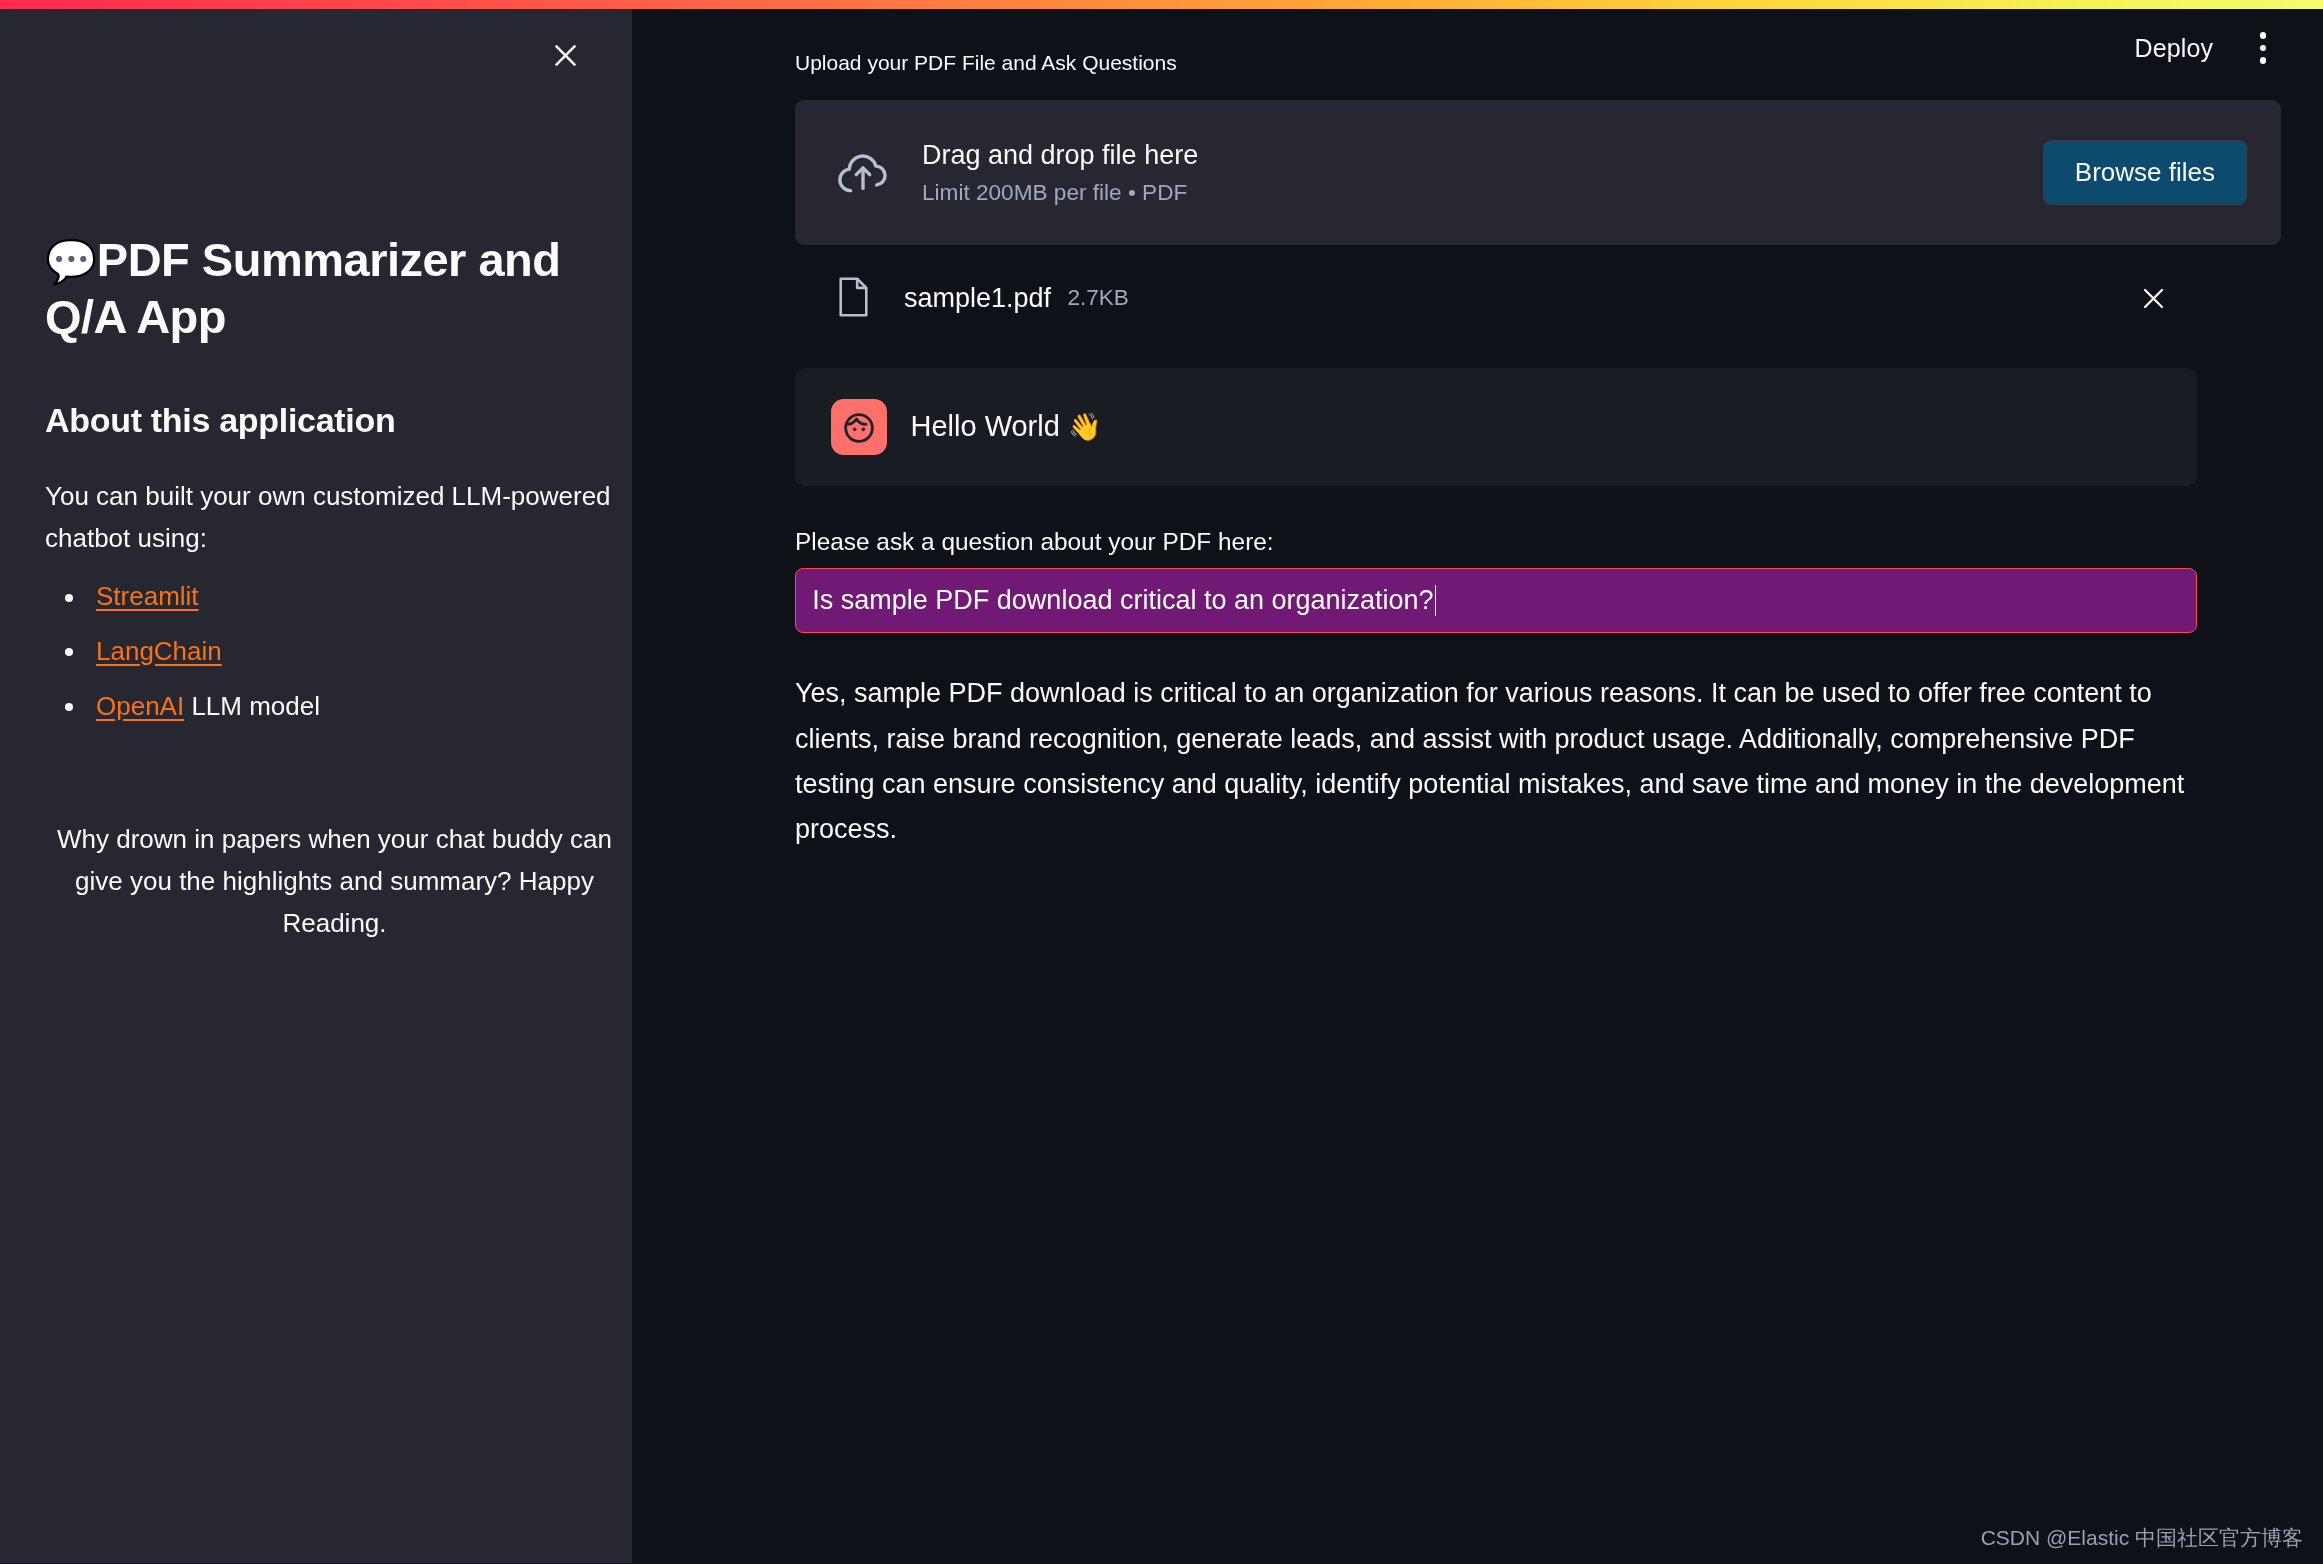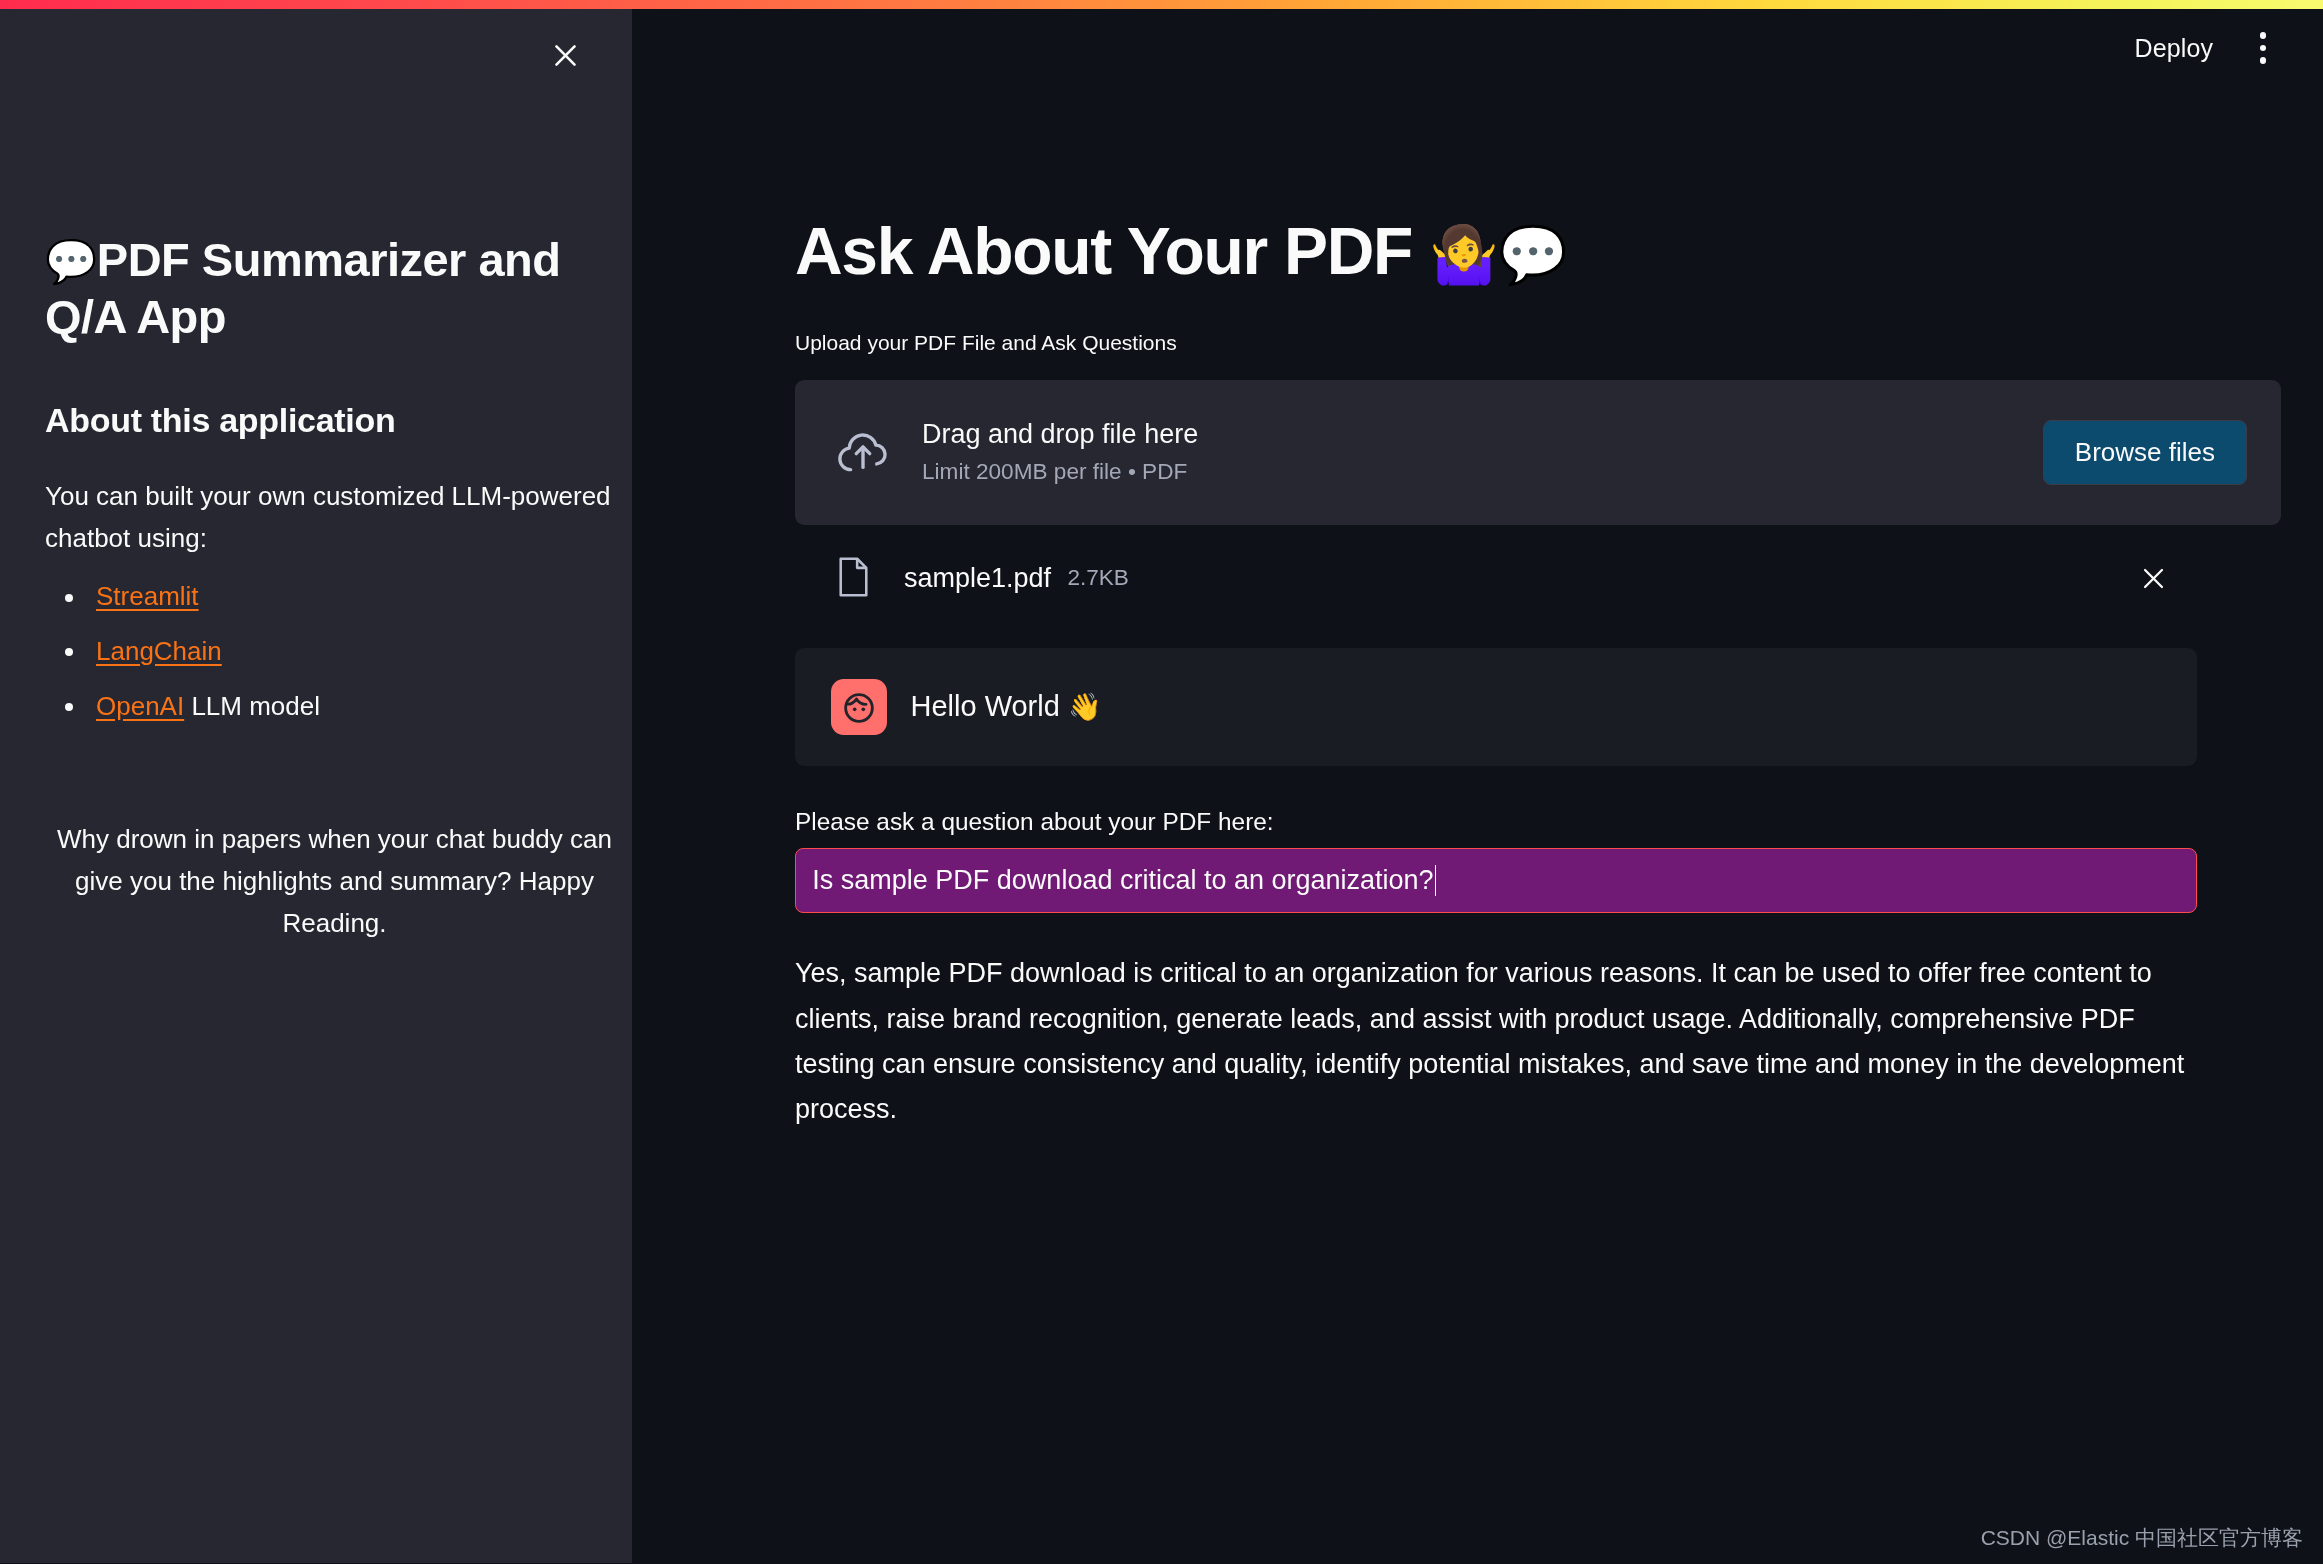--- a/index.html
+++ b/index.html
@@ -379,21 +379,20 @@
       <div class="deploy-btn">Deploy</div>
       <div class="kebab">
         <i></i>
         <i></i>
         <i></i>
       </div>
     </div>
 
     <div class="content">
 
-      <h1 class="page-title"><span>Ask About Your PDF </span><span class="emj">🤷‍♀️💬</span></h1>
 
       <div class="subtitle">Upload your PDF File and Ask Questions</div>
 
       <div class="uploader">
         <div class="upload-cloud">
           <svg width="56" height="45" viewBox="0 0 24 20" fill="none" stroke="#b9bfd0" stroke-width="1.5" stroke-linecap="round" stroke-linejoin="round">
             <path d="M6.5 18.5a4.8 4.8 0 0 1-.6-9.56A6 6 0 0 1 17.7 7.6a4.2 4.2 0 0 1 .4 8.37"></path>
             <path d="M12 17.5V8.6"></path>
             <path d="M9 11.4L12 8.4l3 3"></path>
           </svg>

